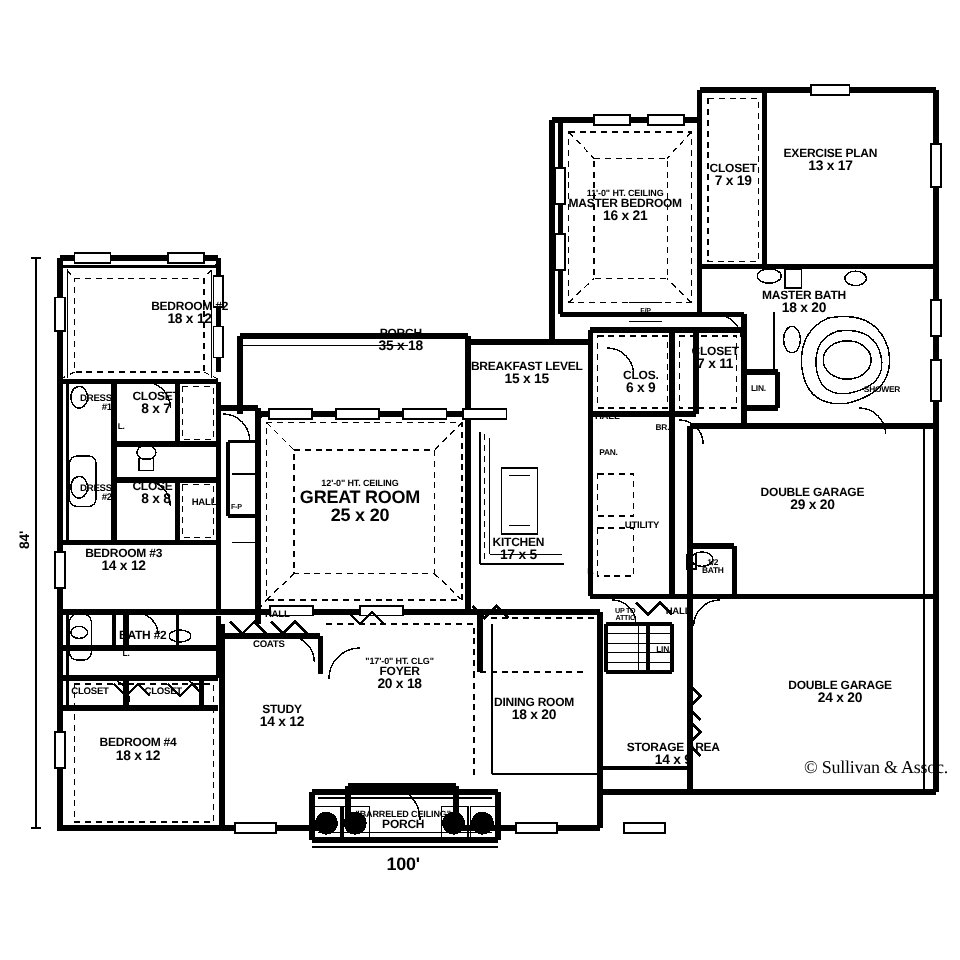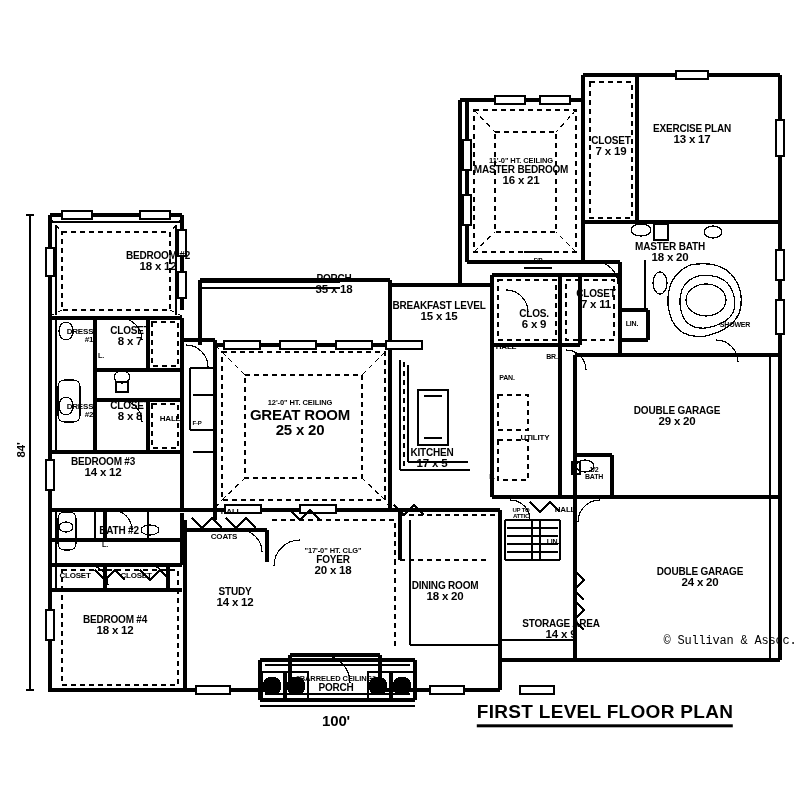--- a/index.html
+++ b/index.html
@@ -13,22 +13,22 @@
        transform:translate(-50%,-50%);}
   .nm{font-size:10px;}
   .dim{font-size:11.5px;}
   .sm{font-size:8px;text-align:right;}
   .xs{font-size:7px;}
   .tiny{font-size:6px;}
   .ceil{font-size:7.5px;letter-spacing:-0.1px;}
   .title{font-size:19px;letter-spacing:0.3px;}
   .big{font-size:15px;}
   .rot{transform:translate(-50%,-50%) rotate(-90deg);}
-  .copy{font-size:12px;font-weight:normal;
-        font-family:Liberation Mono, monospace;}
+  .copy{font-size:15px;font-weight:normal;
+        font-family:Liberation Serif, serif;}
   .ul{border-bottom:3px solid #000;padding-bottom:3px;}
 </style>
 </head>
 <body>
 
 <div id="plan">
 
 <svg width="800" height="800" viewBox="0 0 800 800" shape-rendering="crispEdges">
   <rect x="0" y="0" width="800" height="800" fill="#ffffff"></rect>
 
@@ -446,16 +446,15 @@
   <div class="tiny">UP TO</div>
   <div class="tiny">ATTIC</div>
 </div>
 <div class="lbl xs" style="left:101px;top:356px;">L.</div>
 <div class="lbl xs" style="left:105px;top:545px;">L.</div>
 <div class="lbl tiny" style="left:197px;top:423px;">F-P</div>
 <div class="lbl tiny" style="left:538px;top:260px;">F/P</div>
 
 <div class="lbl dim rot" style="left:22px;top:450px;">84'</div>
 <div class="lbl big" style="left:336px;top:721px;">100'</div>
-<div class="lbl title ul" style="left:605px;top:715px;">FIRST LEVEL FLOOR PLAN</div>
 <div class="lbl copy" style="left:730px;top:641px;">© Sullivan &amp; Assoc.</div>
 
 </div>
 
 </body></html>

